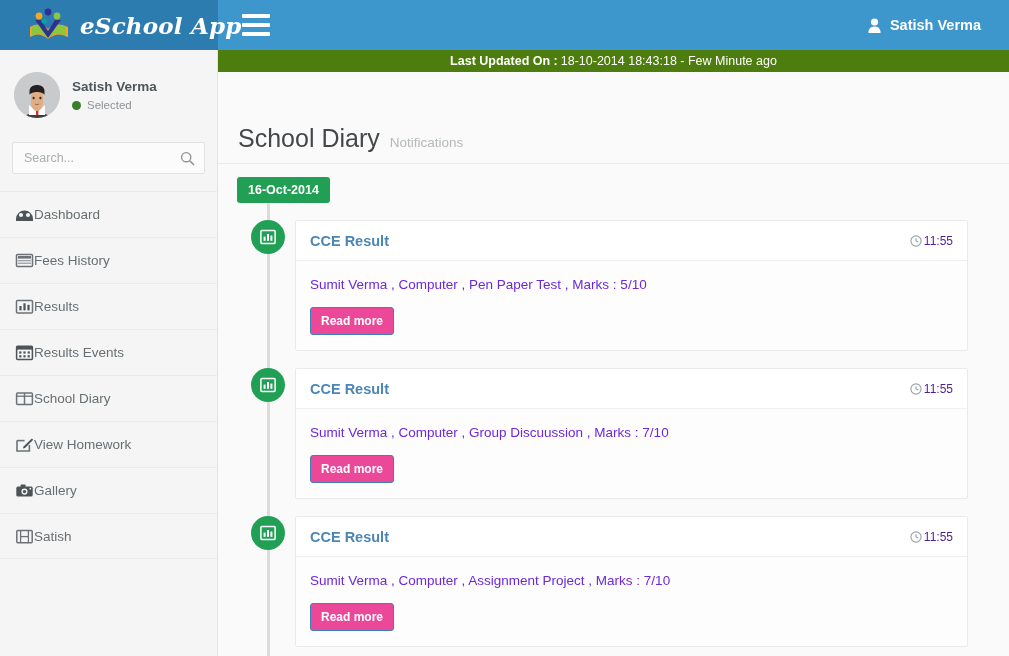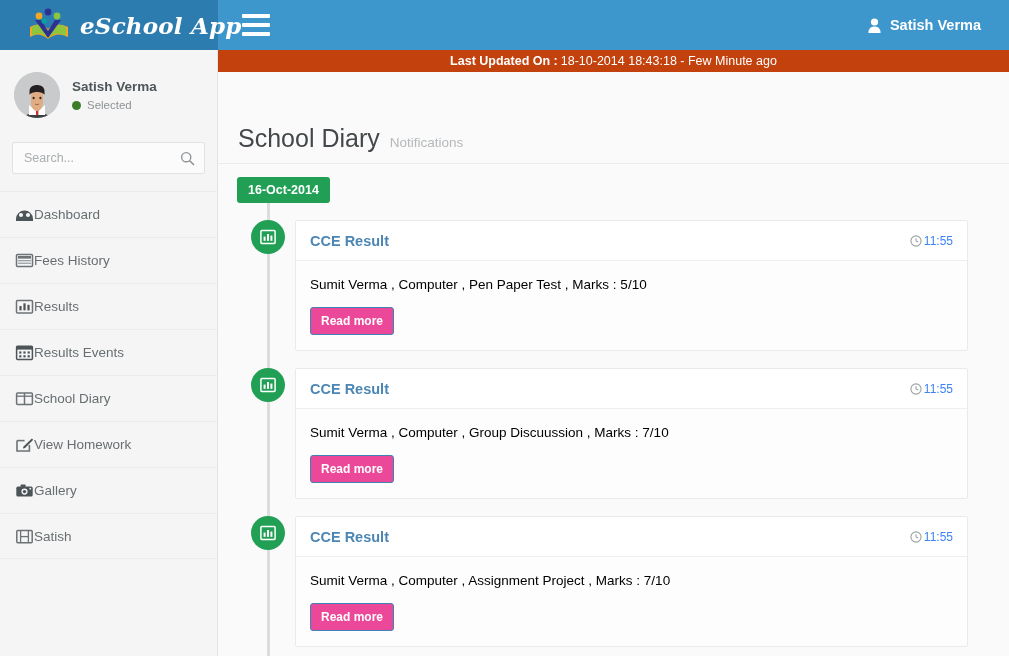--- a/index.html
+++ b/index.html
@@ -45,21 +45,21 @@
     display: flex; align-items: center; gap: 9px;
     color: #ffffff; font-size: 14.5px; font-weight: bold;
     cursor: pointer;
   }
   .user-icon { width: 13px; height: 15px; display: block; }
 
   
   .updatebar {
     position: absolute; top: 50px; left: 218px;
     width: 791px; height: 22px;
-    background: #c2410c;
+    background: #4d7c0f;
     color: #ffffff;
     font-size: 12.5px;
     display: flex; align-items: center; justify-content: center;
     white-space: nowrap;
   }
   .updatebar b { font-weight: bold; }
   .updatebar .upd-val { font-weight: normal; margin-left: 3px; }
 
   
   .sidebar {
@@ -170,25 +170,25 @@
   .card-head {
     display: flex; align-items: center;
     padding: 12px 14px 11px 14px;
     border-bottom: 1px solid #efefef;
     background: #ffffff;
   }
   .card-title { font-size: 14.5px; color: #4b86b4; font-weight: bold; }
   .card-time {
     margin-left: auto;
     display: flex; align-items: center; gap: 2px;
-    font-size: 12px; color: #3b82f6;
+    font-size: 12px; color: #4c1d95;
   }
   .clock-icon { width: 12px; height: 12px; display: block; }
   .card-body { padding: 16px 14px 15px 14px; }
-  .card-text { font-size: 13.5px; color: #000000; }
+  .card-text { font-size: 13.5px; color: #6d28d9; }
   .read-more {
     display: inline-block;
     margin-top: 15px;
     background: #ec4899;
     color: #ffffff;
     font-size: 12px;
     font-weight: bold;
     padding: 6px 10px;
     border: 1px solid #3f82b7;
     border-radius: 3px;

